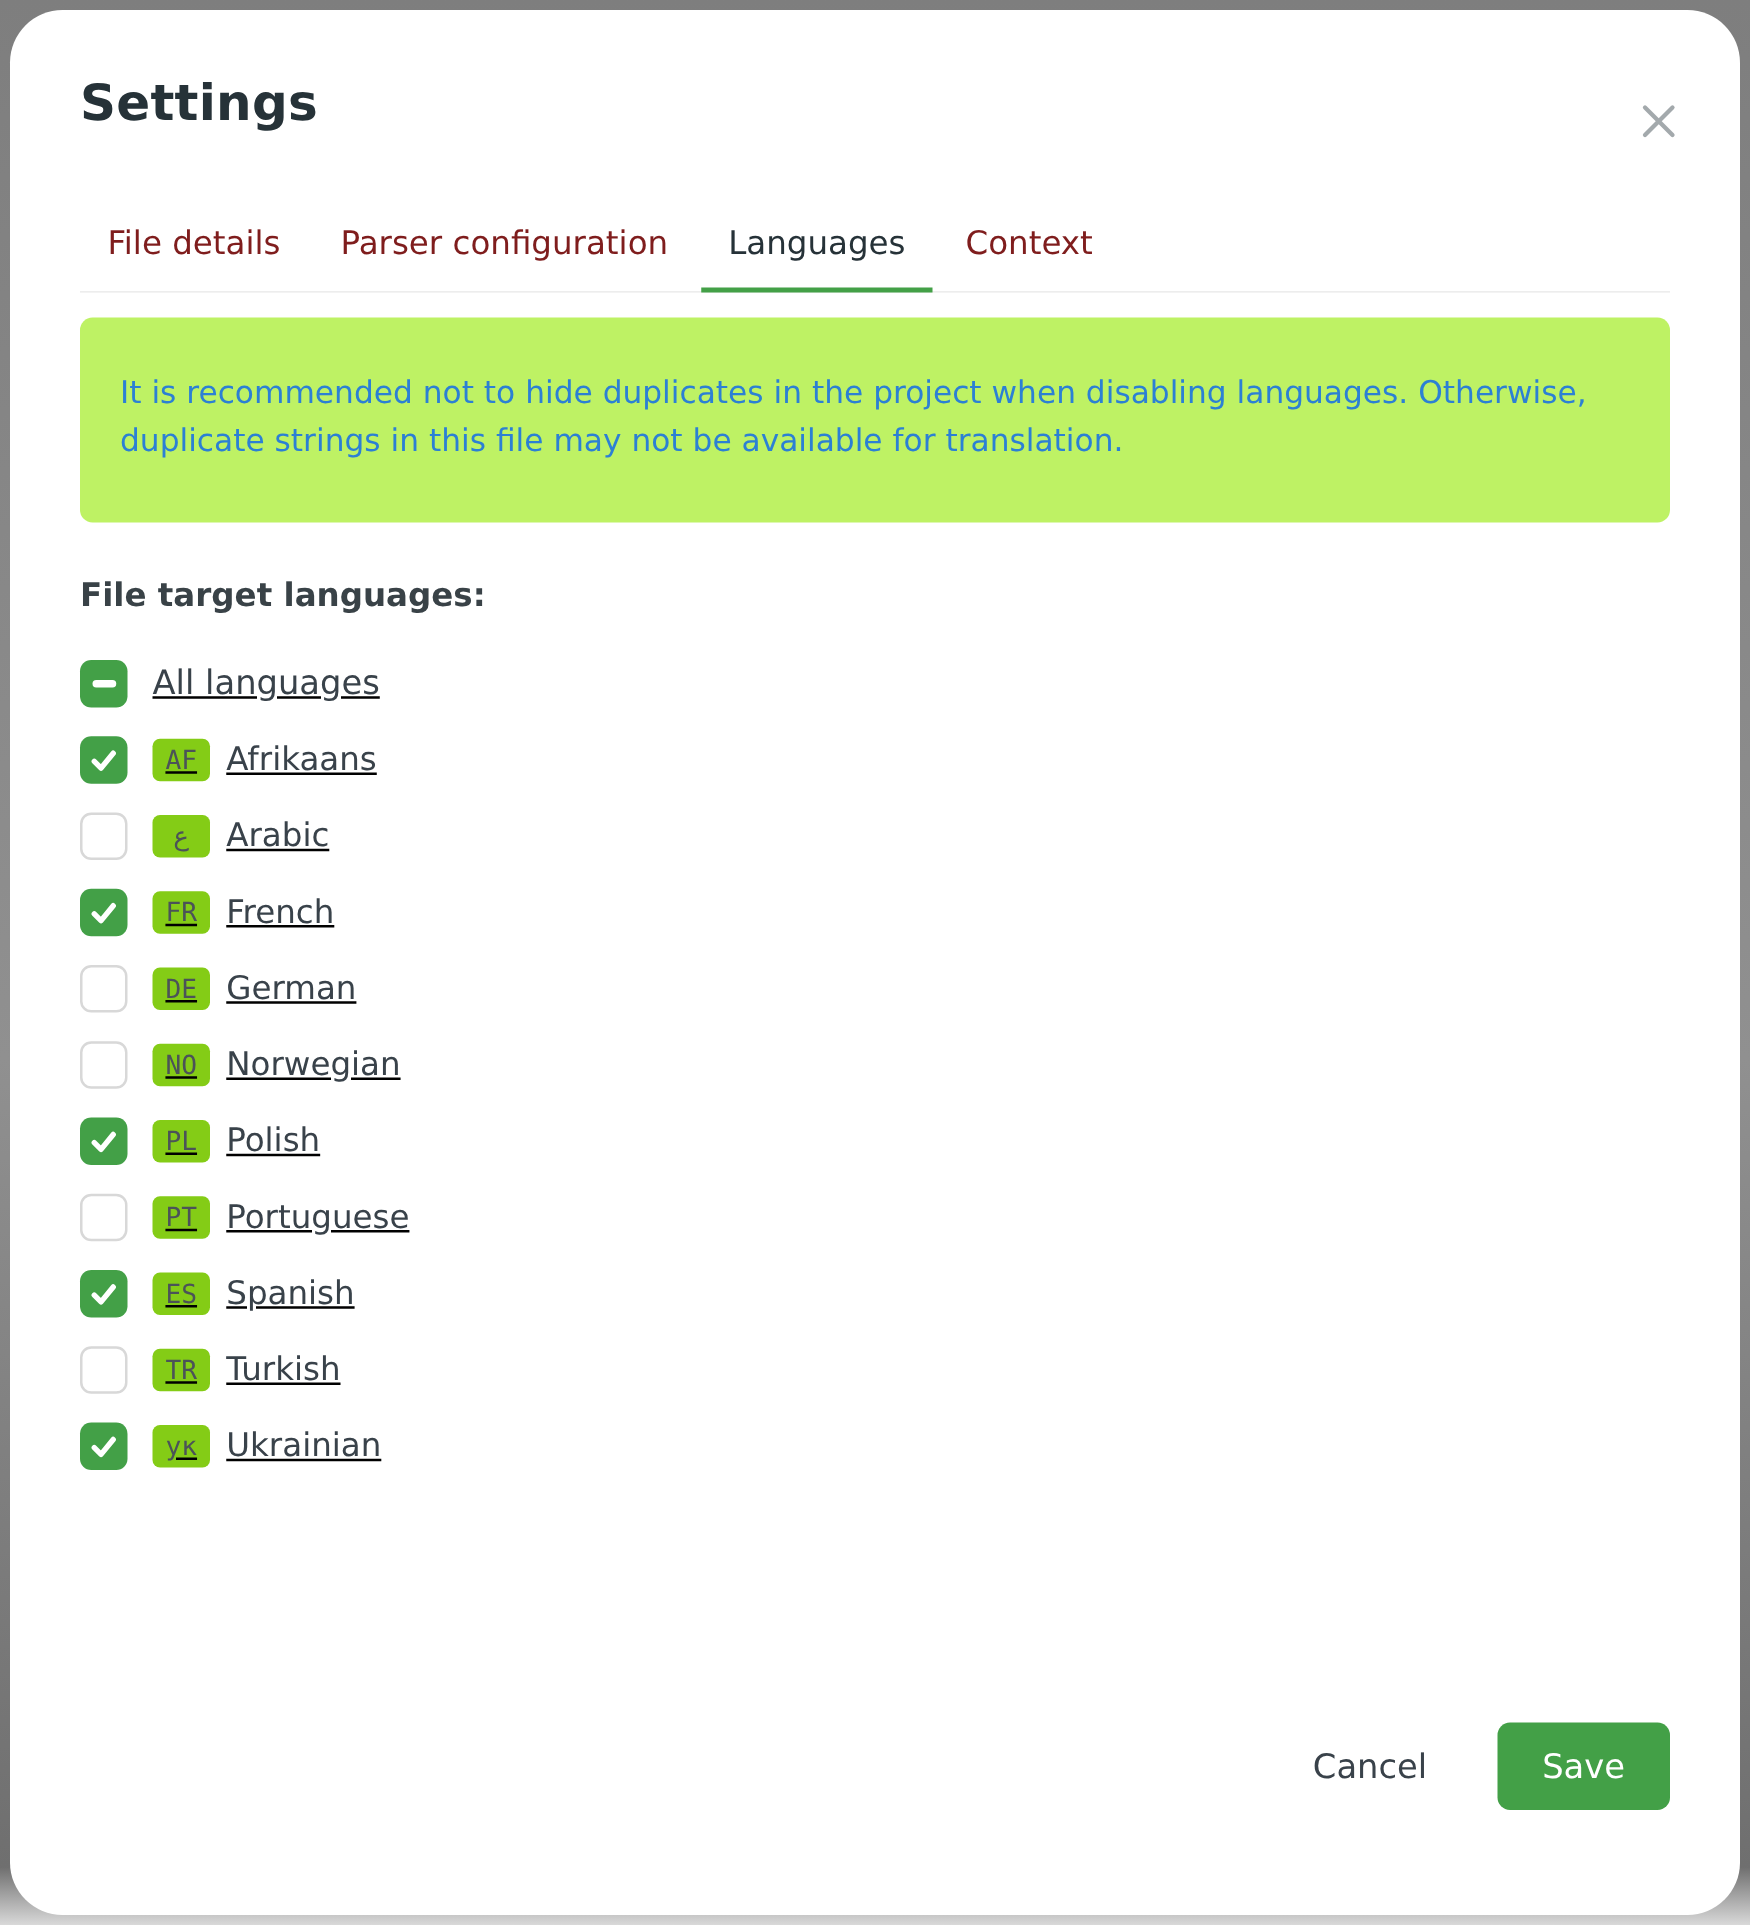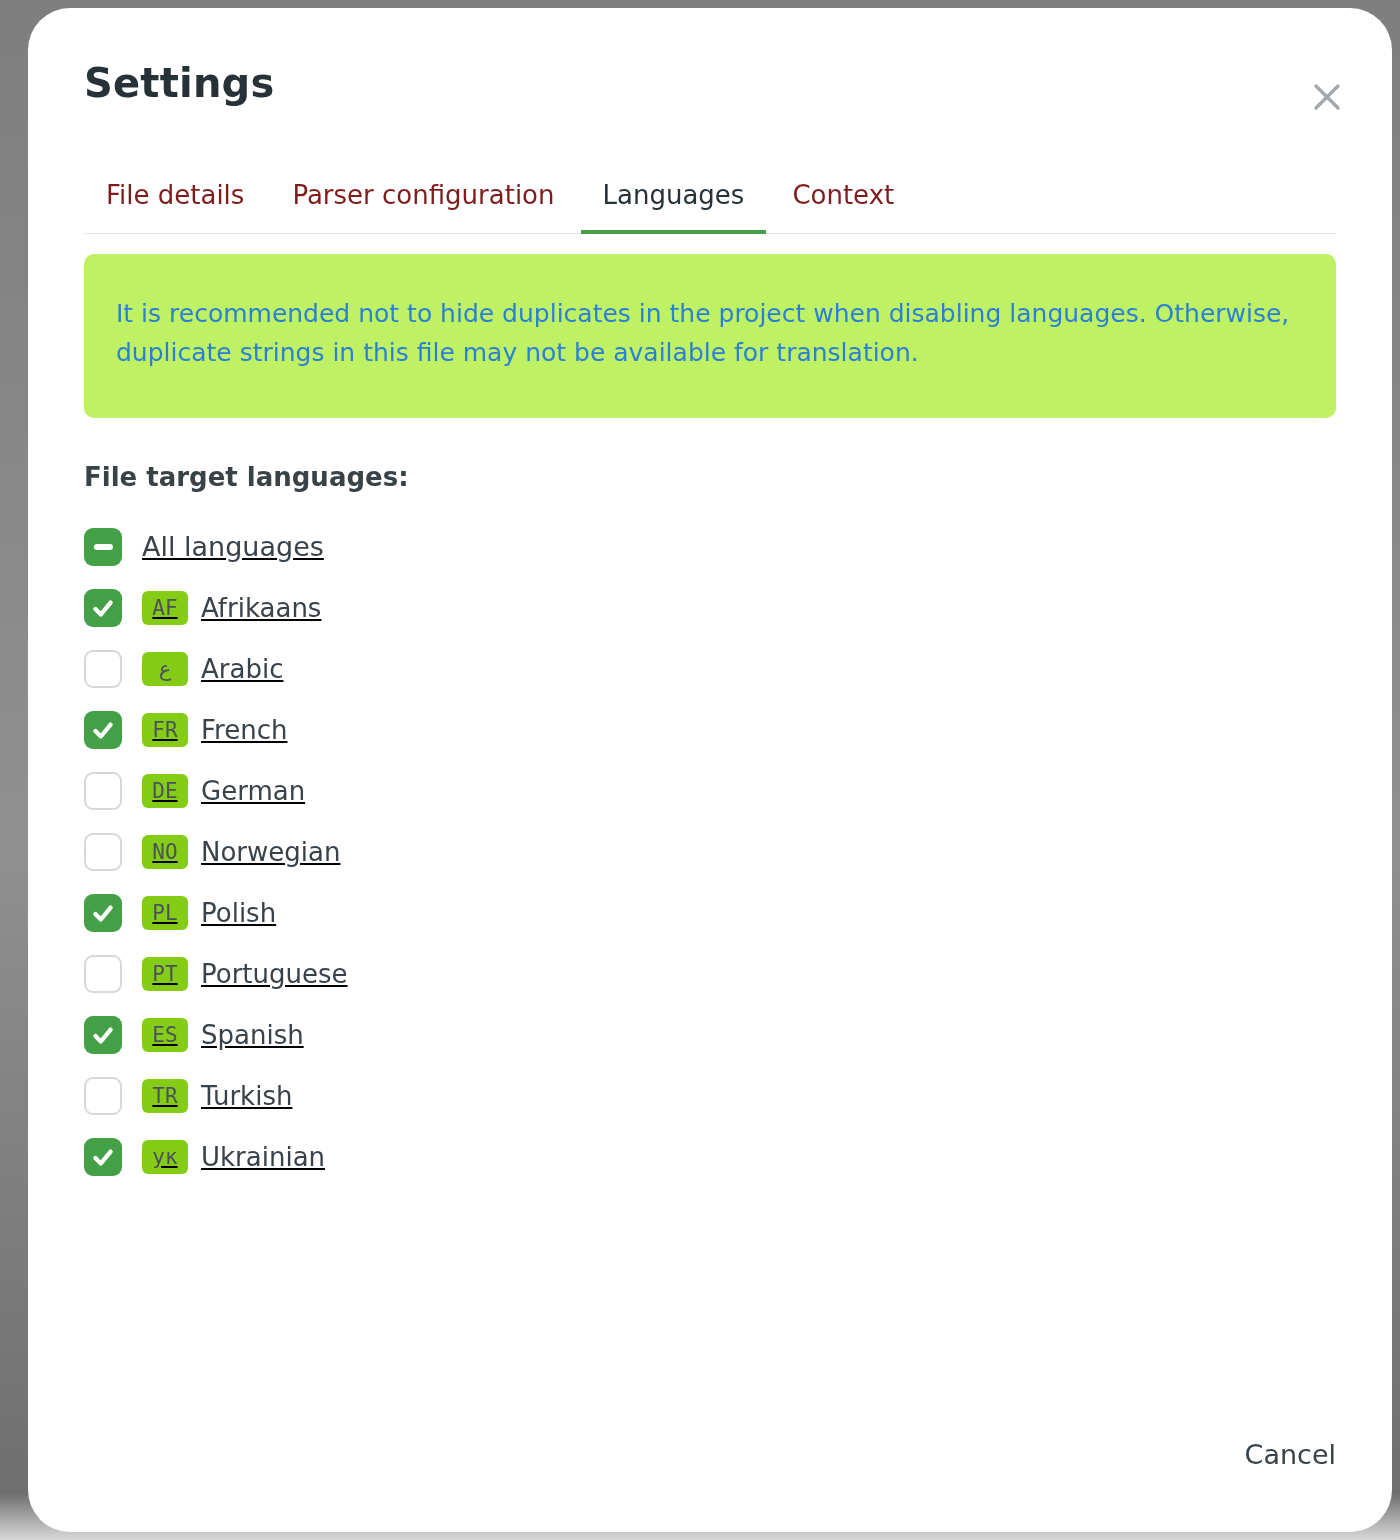--- a/index.html
+++ b/index.html
@@ -10,21 +10,20 @@
   }
   .backdrop {
     position: absolute; inset: 0;
     background: linear-gradient(180deg, #7e7e7e 0%, #909090 55%, #6f6f6f 97%, #d9d9d9 100%);
   }
   .modal {
     position: absolute; left: 8px; top: 8px; right: 8px; bottom: 8px;
     background: #ffffff; border-radius: 42px;
     display: flex; flex-direction: column;
     padding: 0 56px;
-    margin-left: 20px;
   }
   
   .header { margin-top: 52px; display: flex; justify-content: space-between; align-items: flex-start; }
   .title { font-size: 40px; font-weight: 600; color: #263238; letter-spacing: 0.2px; }
   .close-btn { margin-top: 14px; margin-right: -14px; padding: 6px; cursor: pointer; line-height: 0; }
   
   .tabs { margin-top: 60px; display: flex; gap: 4px; border-bottom: 1px solid #e7e7e7; }
   .tab { padding: 0 22px 20px; border-bottom: 4px solid transparent; margin-bottom: -1px; cursor: pointer; }
   .tab.active { border-bottom-color: #43a047; }
   .tab-label { font-size: 26px; color: #7f1d1d; }
@@ -53,21 +52,21 @@
   .code-badge {
     margin-left: 20px; min-width: 46px; height: 34px; padding: 0 9px; flex: none;
     background: #84cc16; border-radius: 6px;
     display: inline-flex; align-items: center; justify-content: center;
     font-family: "DejaVu Sans Mono", "DejaVu Sans", monospace;
     font-size: 21px; color: #4b5358;
   }
   .lang-name { margin-left: 13px; font-size: 26px; color: #39424a; }
   .lang-row.no-code .lang-name { margin-left: 20px; font-size: 27px; }
   
-  .footer { margin-top: auto; padding-bottom: 62px; display: flex; justify-content: flex-end; align-items: center; gap: 56px; }
+  .footer { margin-top: auto; padding-bottom: 84px; display: flex; justify-content: flex-end; align-items: center; gap: 56px; }
   .cancel-btn {
     background: none; border: none; cursor: pointer;
     font-family: inherit; font-size: 27px; color: #39424a;
   }
   .save-btn {
     background: #43a047; border: none; cursor: pointer; border-radius: 10px;
     height: 70px; padding: 0 36px;
     font-family: inherit; font-size: 27px; color: #ffffff;
   }
 </style>
@@ -206,15 +205,16 @@
       </svg>
 
     </span>
     <span class="code-badge">ук</span>
     <span class="lang-name">Ukrainian</span>
   </div>
     </div>
 
   <div class="footer">
     <button class="cancel-btn">Cancel</button>
+    <button class="save-btn">Save</button>
   </div>
 
 </div>
 
 </body></html>

